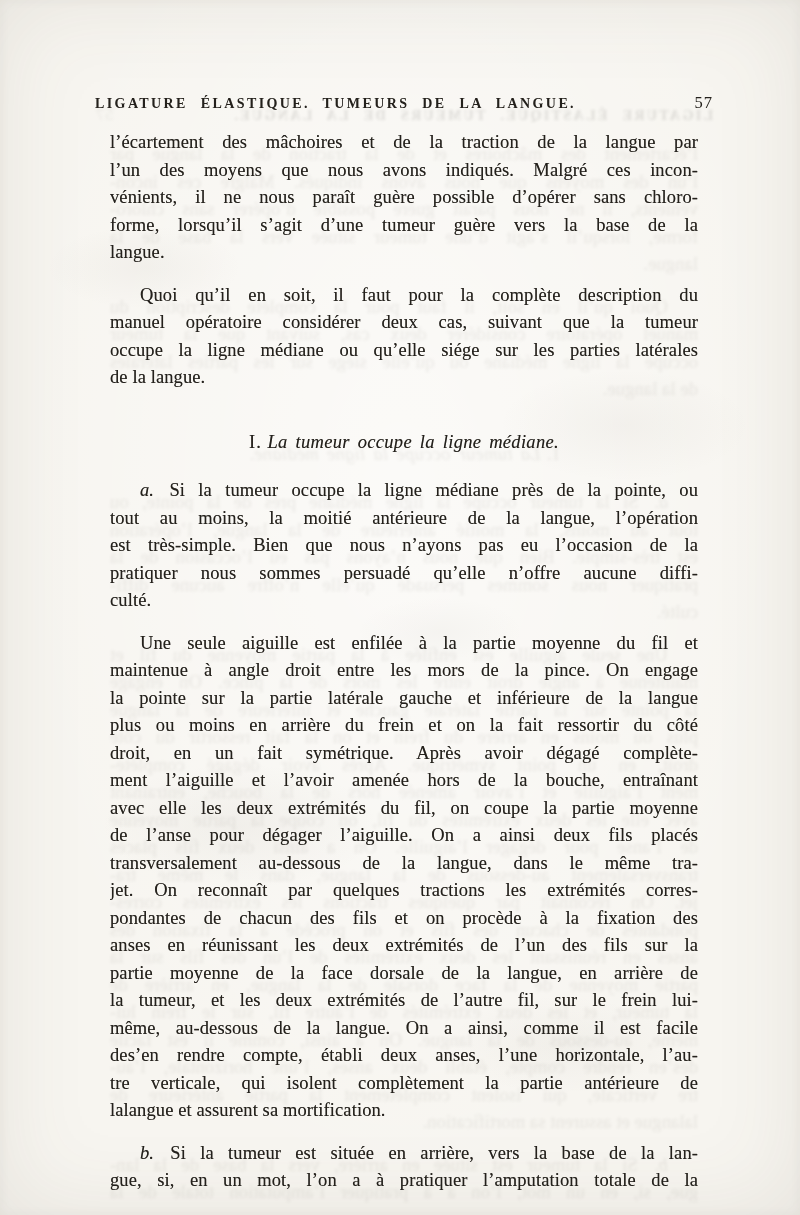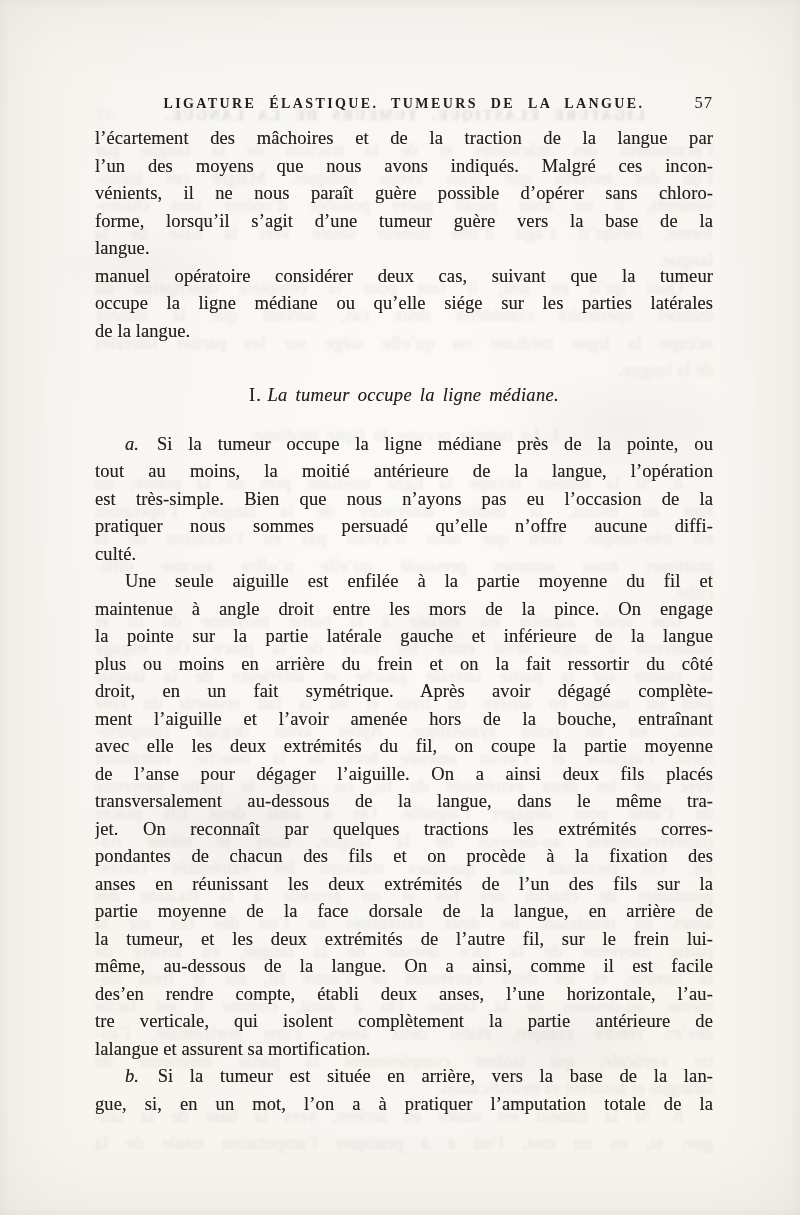--- a/index.html
+++ b/index.html
@@ -43,37 +43,37 @@
     pointer-events:none;
     user-select:none;
   }
   .content{
     position:absolute;left:95px;top:94px;width:618px;
   }
   .running-head{
     position:relative;height:20px;
   }
   .running-title{
-    text-align:center;
+    text-align:left;
     font-size:14px;
     font-weight:bold;
     letter-spacing:2.4px;
     word-spacing:7px;
     line-height:20px;
     color:var(--ink);
   }
   .page-number{
     position:absolute;right:0;top:-1px;
     font-size:16.5px;
     font-weight:normal;
     letter-spacing:1px;
     line-height:20px;
   }
   .text-body{margin-top:11px;}
-  .para{margin:0;}
+  .para{margin:15px;}
   .line{
     font-size:18.5px;
     line-height:27.5px;
     height:27.5px;
     text-align:justify;
     text-align-last:justify;
     letter-spacing:0.1px;
     text-shadow:0 0 0.5px rgba(36,33,28,0.45);
     overflow:hidden;
   }
@@ -155,20 +155,21 @@
     </div>
     <div class="text-body">
         <div class="para">
           <div class="line">l’écartement des mâchoires et de la traction de la langue par</div>
           <div class="line">l’un des moyens que nous avons indiqués. Malgré ces incon-</div>
           <div class="line">vénients, il ne nous paraît guère possible d’opérer sans chloro-</div>
           <div class="line">forme, lorsqu’il s’agit d’une tumeur guère vers la base de la</div>
           <div class="line lastline">langue.</div>
         </div>
         <div class="para">
+          <div class="line indent">Quoi qu’il en soit, il faut pour la complète description du</div>
           <div class="line">manuel opératoire considérer deux cas, suivant que la tumeur</div>
           <div class="line">occupe la ligne médiane ou qu’elle siége sur les parties latérales</div>
           <div class="line lastline">de la langue.</div>
         </div>
         <div class="section-heading"><span class="hprefix">I. </span><span class="htext">La tumeur occupe la ligne médiane.</span></div>
         <div class="para">
           <div class="line indent"><i class="lead">a.</i> Si la tumeur occupe la ligne médiane près de la pointe, ou</div>
           <div class="line">tout au moins, la moitié antérieure de la langue, l’opération</div>
           <div class="line">est très-simple. Bien que nous n’ayons pas eu l’occasion de la</div>
           <div class="line">pratiquer nous sommes persuadé qu’elle n’offre aucune diffi-</div>

